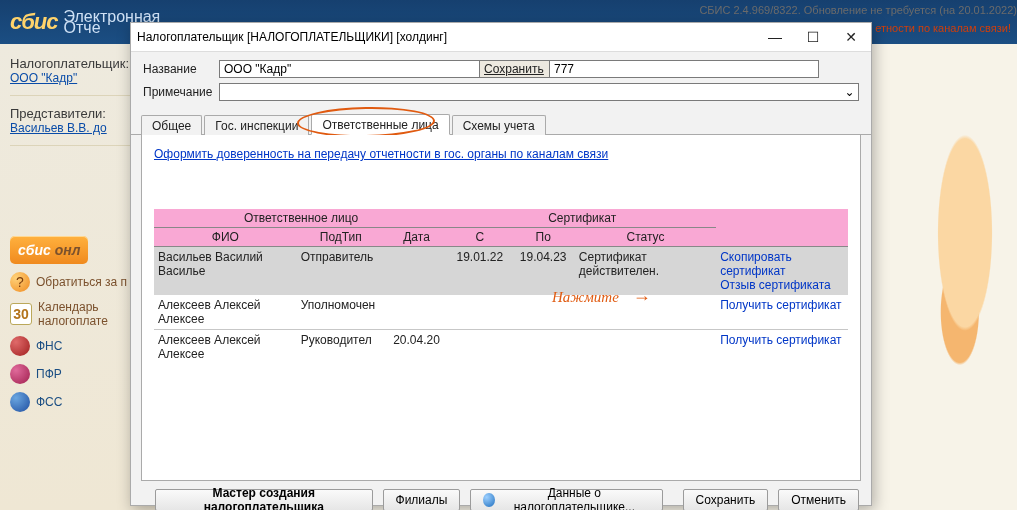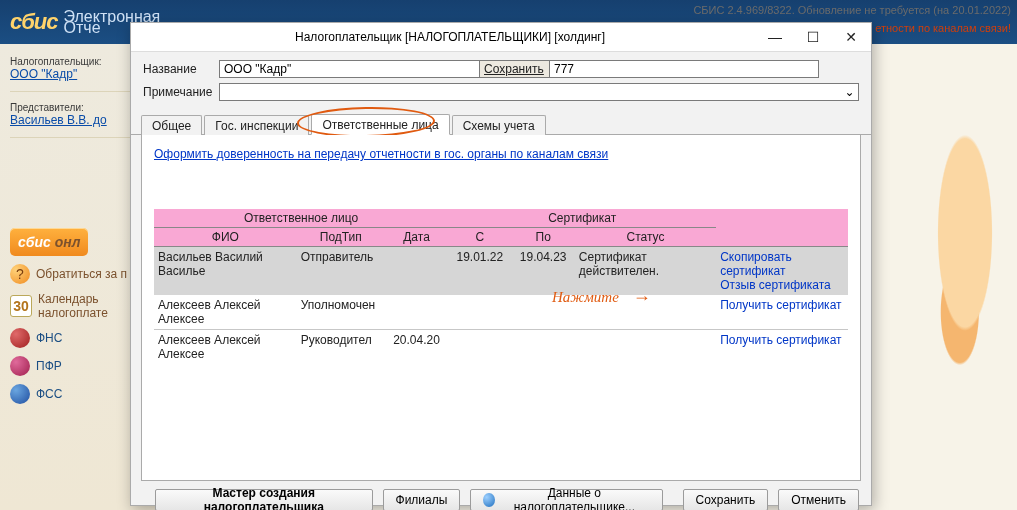--- a/index.html
+++ b/index.html
@@ -37,21 +37,21 @@
     margin-right: 6px;
     letter-spacing: -1px;
   }
   .app-logo-sub {
     color: #cfe1f5;
     font-size: 16px;
     line-height: 11px;
   }
   .app-top-right {
     position: absolute;
-    right: 6px;
+    right: 0;
     top: 4px;
     font-size: 11px;
     color: #6b6b6b;
   }
   .app-attention {
     position: absolute;
     right: 6px;
     top: 22px;
     font-size: 11px;
     color: #d13e0a;
@@ -68,21 +68,21 @@
     left: 0;
     top: 0;
     width: 175px;
     bottom: 0;
     background: linear-gradient(to bottom, #eeeade, #efe7d4);
     padding: 12px 10px 0 10px;
     box-sizing: border-box;
     color: #333;
   }
   .app-left .lbl {
-    font-size: 10px;
+    font-size: 13px;
     color: #3a3a3a;
   }
   .app-left .link {
     color: #0a4ca8;
     text-decoration: underline;
     cursor: pointer;
   }
   .app-left hr {
     border: none;
     border-top: 1px solid #dcd4b9;
@@ -171,21 +171,21 @@
   .titlebar {
     height: 28px;
     line-height: 28px;
     padding: 0 6px;
     background: #fff;
     border-bottom: 1px solid #ddd;
     display: flex;
     align-items: center;
     font-size: 12px;
   }
-  .titlebar .ttl { flex: 1; overflow: hidden; text-align: center; }
+  .titlebar .ttl { flex: 1; overflow: hidden; }
   .winbtns { display: flex; gap: 14px; margin-right: 2px; }
   .winbtn {
     width: 24px;
     height: 18px;
     display: inline-flex;
     align-items: center;
     justify-content: center;
     cursor: pointer;
     font-size: 14px;
     color: #222;

